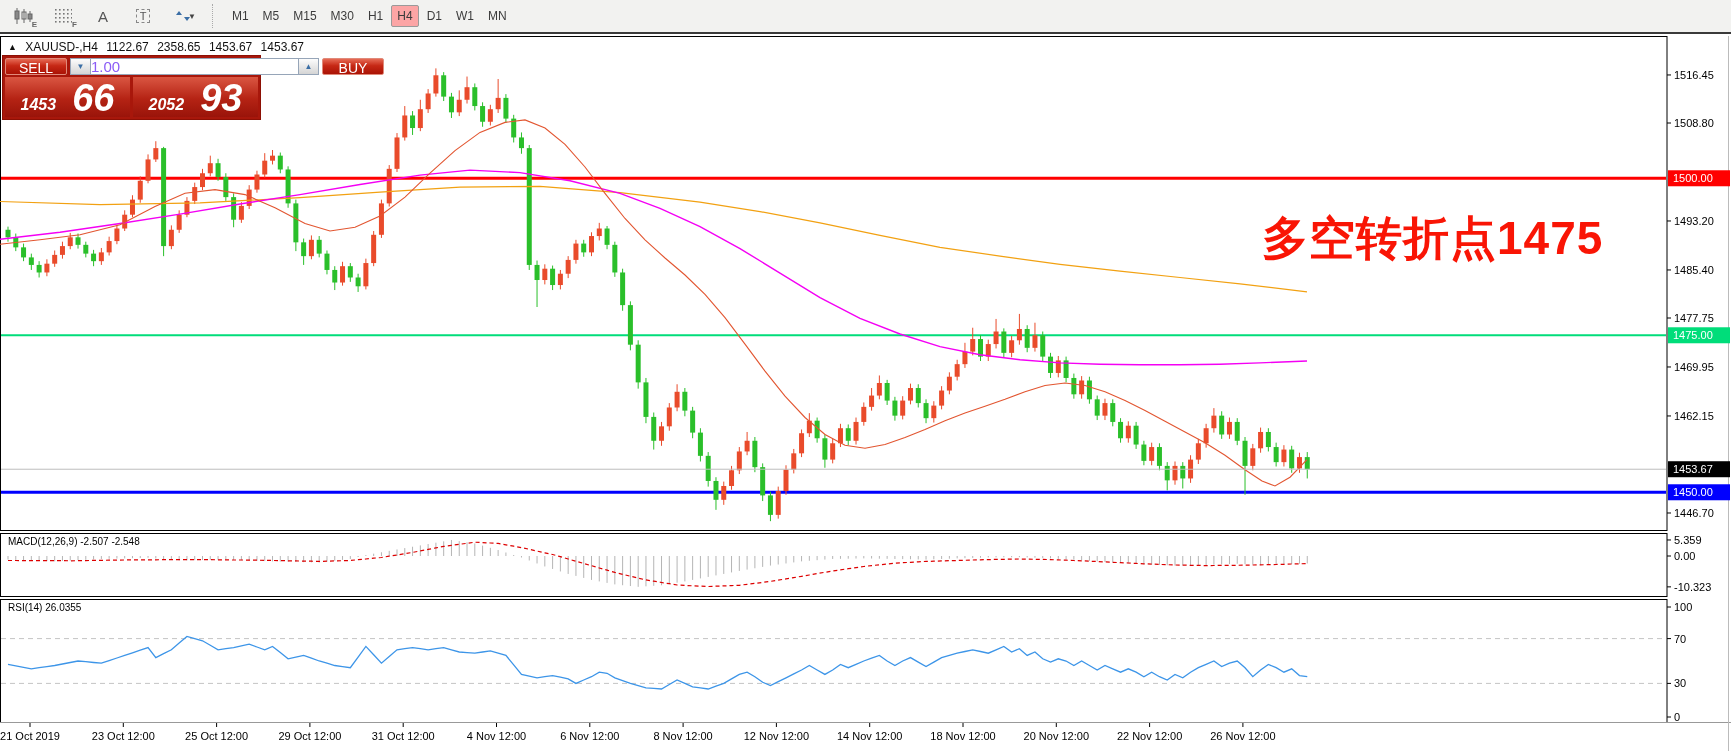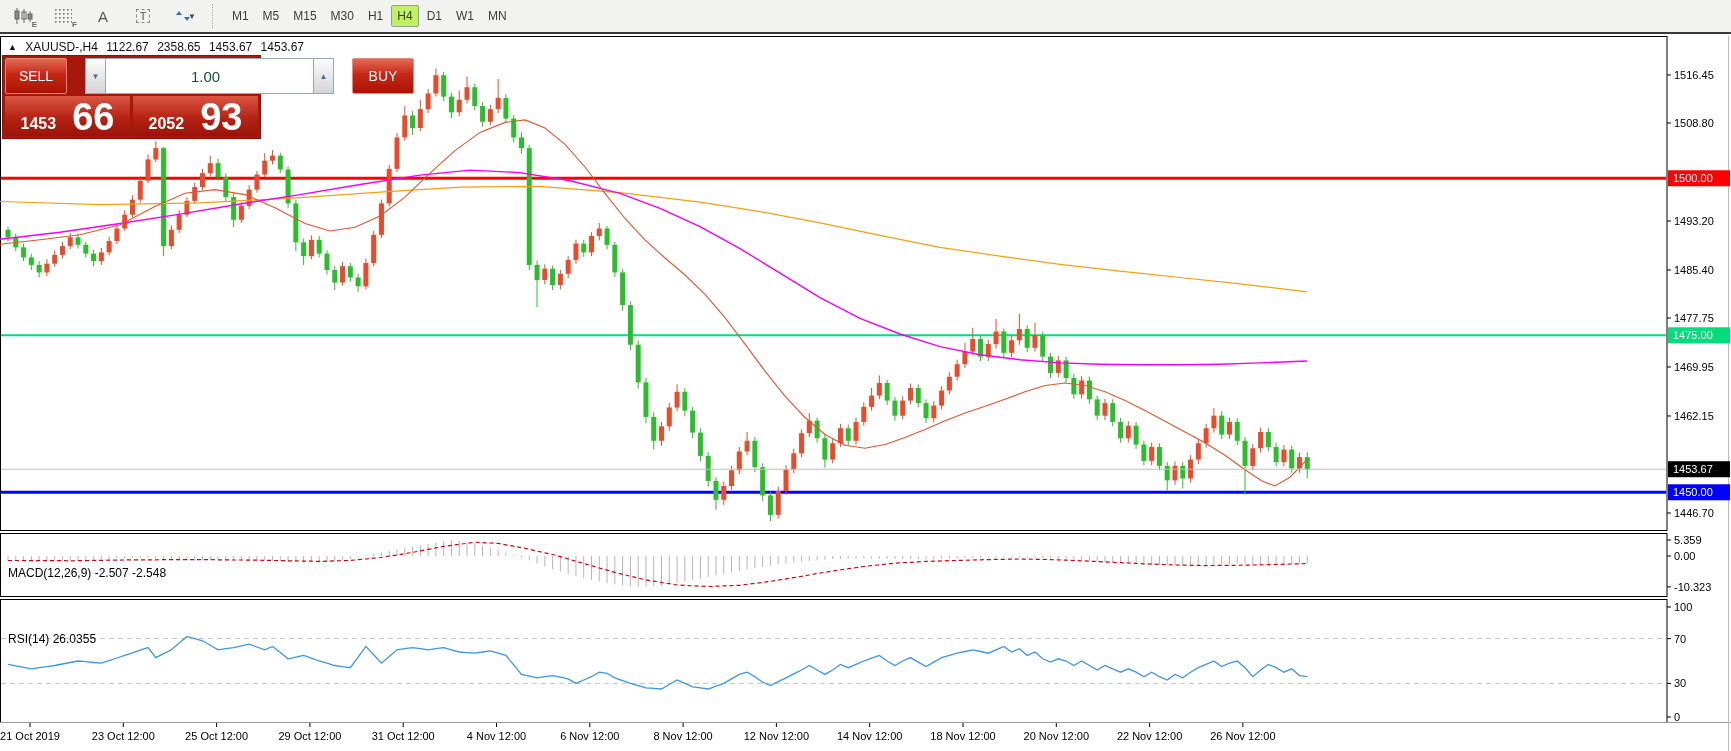--- a/index.html
+++ b/index.html
@@ -10,47 +10,47 @@
     border-bottom:2px solid #3a3a3a;display:flex;align-items:center;box-sizing:border-box;}
   .tb-icons{display:flex;align-items:center;gap:14px;padding-left:10px;}
   .tb-icon{position:relative;width:26px;height:22px;display:flex;align-items:center;justify-content:center;
     color:#555;font-size:14px;cursor:pointer;}
   .tb-sub{position:absolute;right:-1px;bottom:-2px;font-size:8px;color:#666;font-weight:bold;}
   .tb-caret{font-size:8px;color:#444;margin-left:-8px;cursor:pointer;}
   .tb-sep{width:1px;height:24px;margin:0 12px 0 16px;border-left:1px dotted #aaa;}
   .tb-tfs{display:flex;align-items:center;gap:2px;}
   .tf-btn{min-width:26px;padding:3px 5px;text-align:left;font-size:12px;color:#3c3c3c;
     border:1px solid transparent;background:transparent;cursor:pointer;font-family:inherit;}
-  .tf-btn.sel{background:#bef264;border:1px solid #9a9a9a;border-radius:2px;}
+  .tf-btn.sel{background:#fca5a5;border:1px solid #9a9a9a;border-radius:2px;}
   
   .chart-area{position:absolute;left:0;top:36px;width:1731px;height:715px;background:#fff;}
   .chart-area svg{position:absolute;left:0;top:0;}
   .ohlc-header{position:absolute;left:8px;top:4px;font-size:12px;color:#111;z-index:5;}
   .ohlc-header span{margin-right:5px;}
   .tri{font-size:9px;position:relative;top:-1px;}
   
   .trade-panel{position:absolute;left:2px;top:19px;width:259px;background:#a8170b;
     border:1px solid #8c1005;padding:2px;box-sizing:border-box;z-index:6;}
-  .tp-row1{display:flex;gap:18px;height:36px;}
+  .tp-row1{display:flex;gap:3px;height:17px;}
   .tp-sell,.tp-buy{flex:0 0 62px;background:linear-gradient(#e66a55,#c62815 45%,#aa1305);
     color:#fff;font-family:inherit;font-size:14px;border:1px solid #e08a7a;border-radius:2px;cursor:pointer;}
   .tp-spin{flex:1;display:flex;}
   .tp-step{width:21px;background:linear-gradient(#fcfcfc,#d5d5d5);border:1px solid #96a5b8;
     color:#3a6ea5;font-size:8px;padding:0;cursor:pointer;}
-  .tp-vol{flex:1;min-width:0;text-align:center;font-size:15px;font-family:inherit;color:#14532d;
+  .tp-vol{flex:1;min-width:0;text-align:left;font-size:15px;font-family:inherit;color:#8b5cf6;
     border:1px solid #96a5b8;border-left:none;border-right:none;padding:0 8px 0 0;outline:none;}
-  .tp-row2{display:flex;gap:3px;margin-top:2px;height:40px;}
+  .tp-row2{display:flex;gap:3px;margin-top:2px;height:40px;font-style:italic;}
   .tp-price{flex:1;display:flex;align-items:flex-end;justify-content:center;gap:4px;
     background:linear-gradient(#da5642,#b52314 55%,#9a140a);color:#fff;padding-bottom:3px;cursor:pointer;}
   .tp-small{font-weight:bold;font-size:16px;line-height:1.2;}
   .tp-big{font-weight:bold;font-size:38px;line-height:0.82;margin-left:12px;}
   
   .annotation{position:absolute;left:1262px;top:172px;font-size:46px;font-weight:bold;color:#f91505;
     white-space:nowrap;z-index:4;letter-spacing:1px;}
-  .ind-label{position:absolute;left:8px;font-size:12px;color:#000;z-index:4;margin-top:30px;}
+  .ind-label{position:absolute;left:8px;font-size:10px;color:#000;z-index:4;}
   #macd-label{top:500px;}
   #rsi-label{top:566px;}
 </style>
 </head>
 <body>
 
 <div class="app">
   <div class="toolbar">
     <div class="tb-icons" id="tb-icons">
         <div class="tb-icon">
@@ -1081,16 +1081,17 @@
           <span class="tp-small">1453</span>
           <span class="tp-big">66</span>
         </div>
         <div class="tp-price">
           <span class="tp-small">2052</span>
           <span class="tp-big">93</span>
         </div>
       </div>
     </div>
 
+    <div class="annotation">多空转折点1475</div>
     <div class="ind-label" id="macd-label">MACD(12,26,9) -2.507 -2.548</div>
     <div class="ind-label" id="rsi-label">RSI(14) 26.0355</div>
   </div>
 </div>
 
 </body></html>

